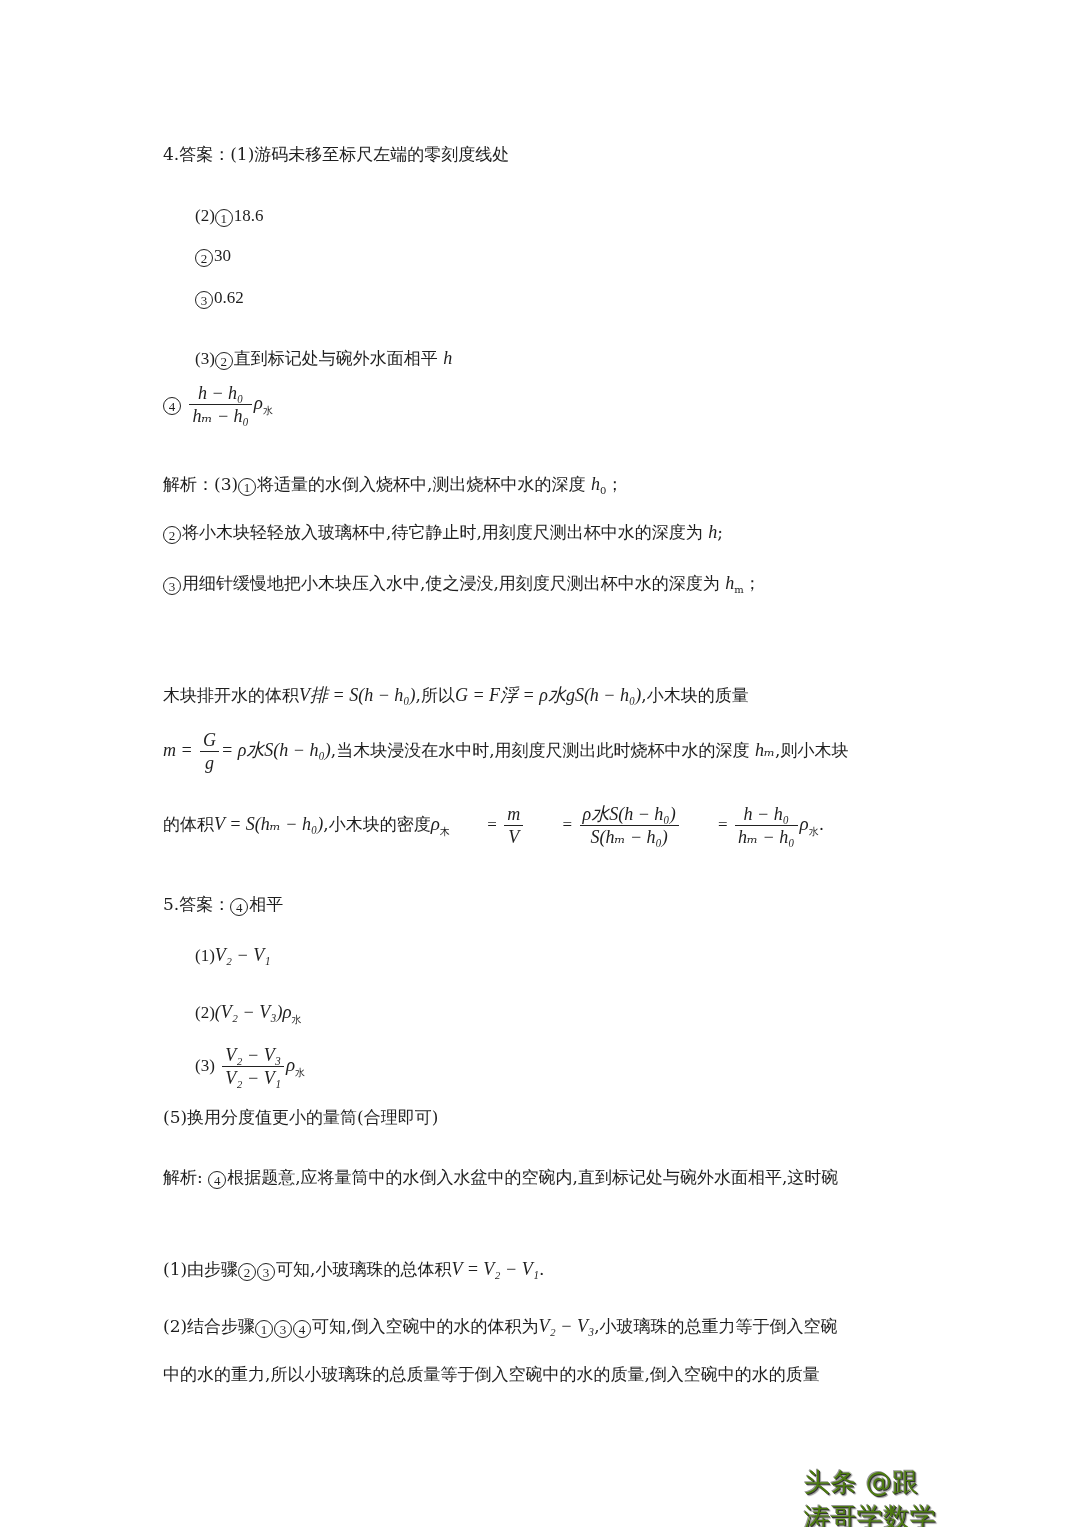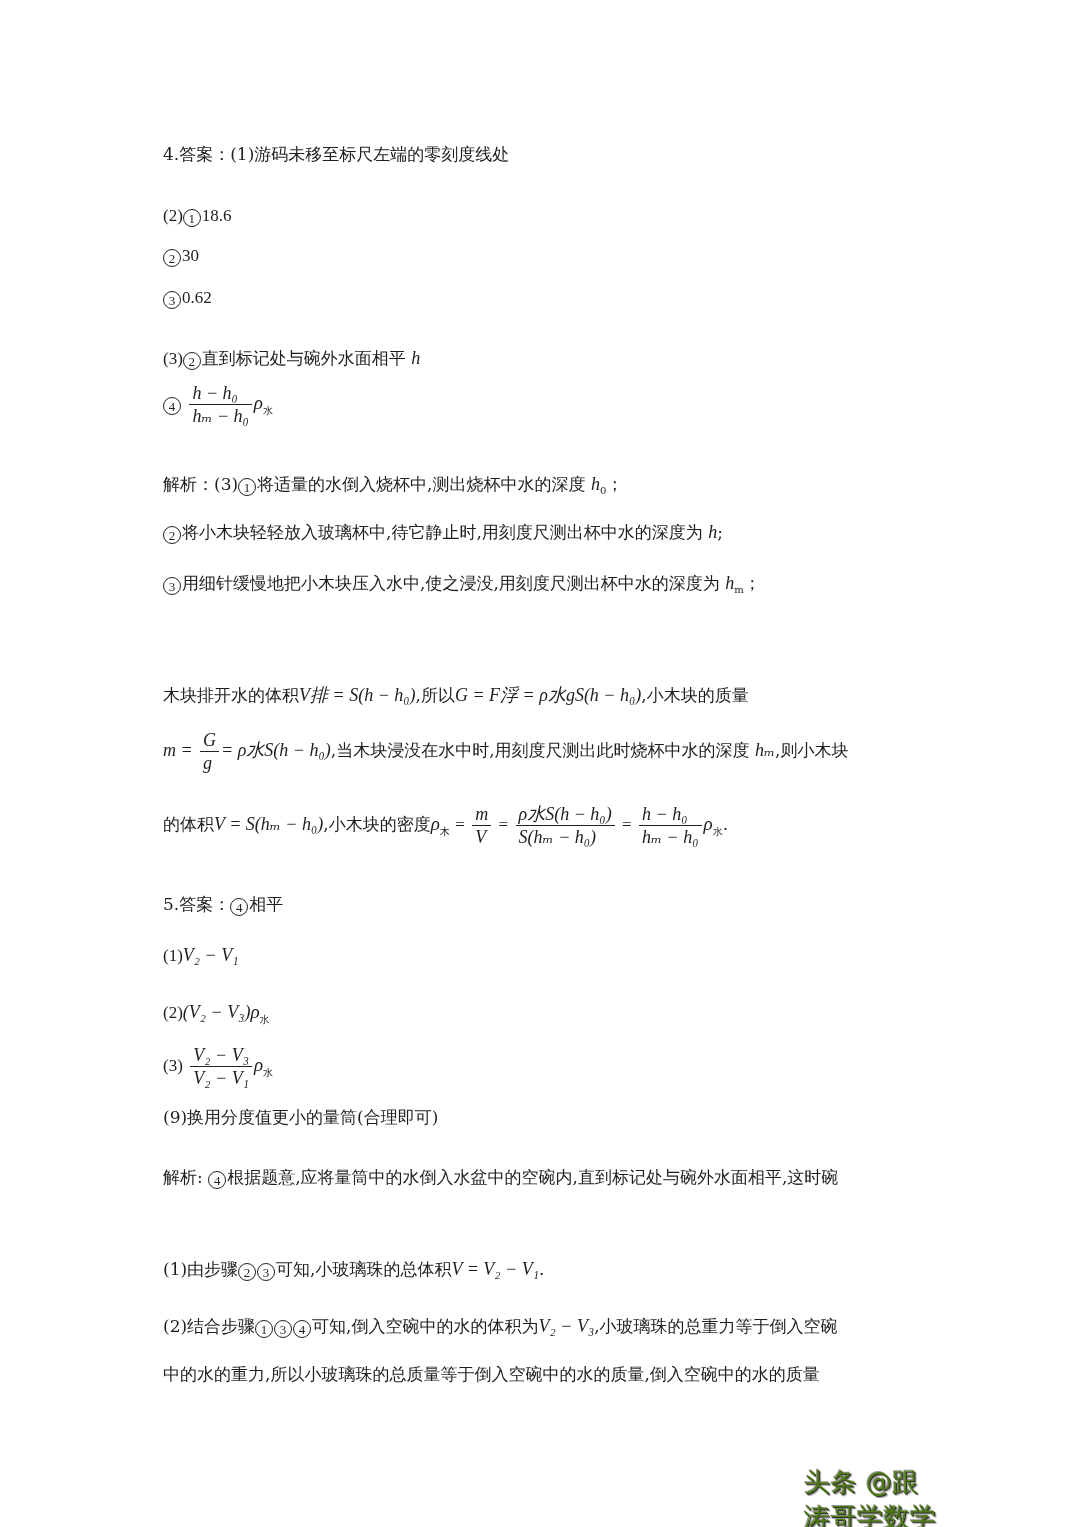--- a/index.html
+++ b/index.html
@@ -1,26 +1,26 @@
 <!DOCTYPE html>
 <html><head>
 <meta charset="utf-8">
 <style>
   html, body { margin: 0; padding: 0; background: #ffffff; }
   body { width: 1080px; height: 1527px; position: relative; overflow: hidden;
          font-family: "DejaVu Serif", "Liberation Serif", serif; color: #1e1e1e; }
   .page { position: absolute; left: 0; top: 0; width: 940px; height: 1527px; }
   .line { position: absolute; left: 163px; font-size: 17px; line-height: 24px; white-space: nowrap; }
   .it { font-family: "Liberation Serif", "DejaVu Serif", serif; font-style: italic; font-size: 18px; }
-  .rm { font-family: "Liberation Serif", "DejaVu Serif", serif; }
+  .rm { font-family: "Liberation Serif", "DejaVu Serif", serif; margin-left: 32px; }
   sub { font-size: 10px; vertical-align: -4px; font-style: normal; line-height: 0; }
   .circ { display: inline-block; width: 18px; height: 18px; border: 1.3px solid #222; border-radius: 50%;
           text-align: center; font-size: 13px; line-height: 18px; vertical-align: -2px;
           font-family: "Liberation Serif", serif; margin-right: 1px; box-sizing: border-box; }
-  .frac { display: inline-block; vertical-align: middle; text-align: left; margin: 0 2px; }
+  .frac { display: inline-block; vertical-align: middle; text-align: center; margin: 0 2px; }
   .frac > span { display: block; padding: 0 3px; line-height: 22px; }
   .frac > .num { border-bottom: 1px solid #222; }
   .rho { font-family: "Liberation Serif", serif; font-style: italic; font-size: 19px; }
   .rho-sub { font-size: 10px; vertical-align: -5px; font-family: "DejaVu Sans", sans-serif; }
   .watermark { position: absolute; left: 804px; top: 1465px; font-family: "DejaVu Sans", sans-serif;
                font-size: 26px; color: #4d7c0f; letter-spacing: 0.5px;
                text-shadow: 1px 1px 0 #333, -1px -1px 0 #999, 2px 2px 1px rgba(0,0,0,0.4); }
 </style>
 </head>
 <body>
@@ -105,21 +105,21 @@
     <span class="rm">(2)</span><span class="it">(V₂ − V₃)</span><span class="rho">ρ</span><span class="rho-sub">水</span>
   </div>
   <div class="line" style="top:1040px; line-height:50px">
     <span class="rm">(3)</span>
     <span class="frac it">
       <span class="num">V₂ − V₃</span>
       <span class="den">V₂ − V₁</span>
     </span><span class="rho">ρ</span><span class="rho-sub">水</span>
   </div>
   <div class="line" style="top:1105px">
-    <span>(9)换用分度值更小的量筒(合理即可)</span>
+    <span>(5)换用分度值更小的量筒(合理即可)</span>
   </div>
 
   <div class="line" style="top:1165px">
     <span>解析:</span> <span class="circ">4</span><span>根据题意,应将量筒中的水倒入水盆中的空碗内,直到标记处与碗外水面相平,这时碗</span>
   </div>
   <div class="line" style="top:1257px">
     <span>(1)由步骤</span><span class="circ">2</span><span class="circ">3</span><span>可知,小玻璃珠的总体积</span><span class="it">V = V₂ − V₁</span><span>.</span>
   </div>
   <div class="line" style="top:1314px">
     <span>(2)结合步骤</span><span class="circ">1</span><span class="circ">3</span><span class="circ">4</span><span>可知,倒入空碗中的水的体积为</span><span class="it">V₂ − V₃</span><span>,小玻璃珠的总重力等于倒入空碗</span>

